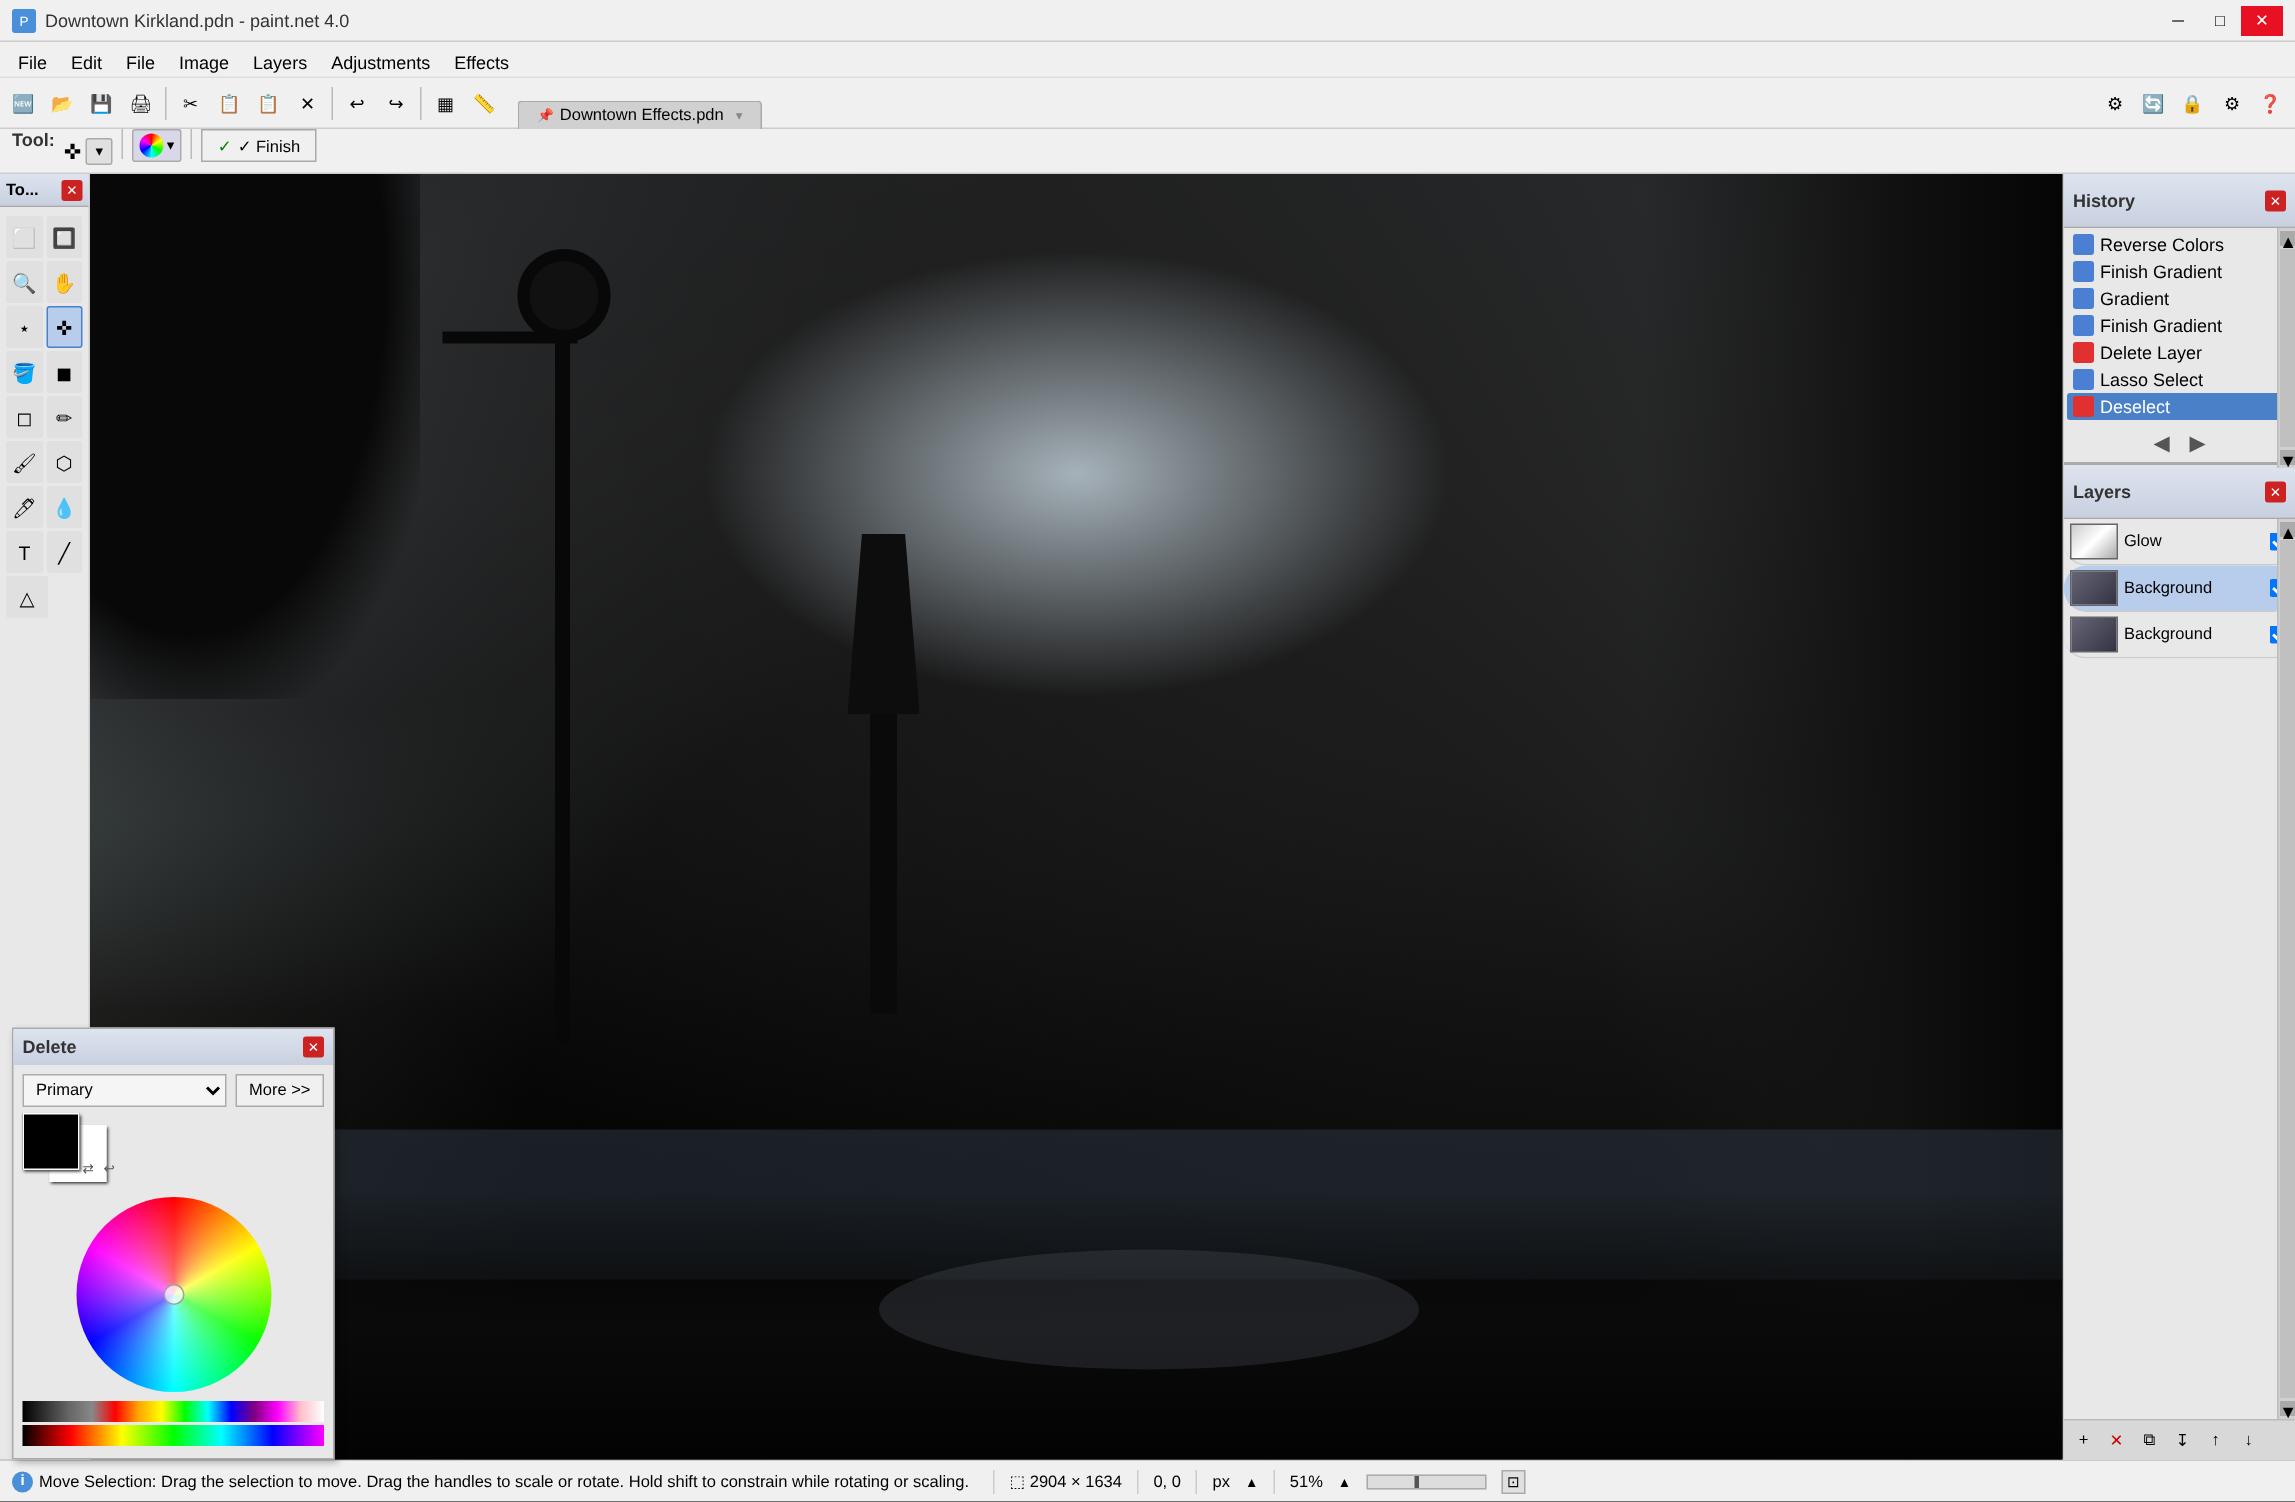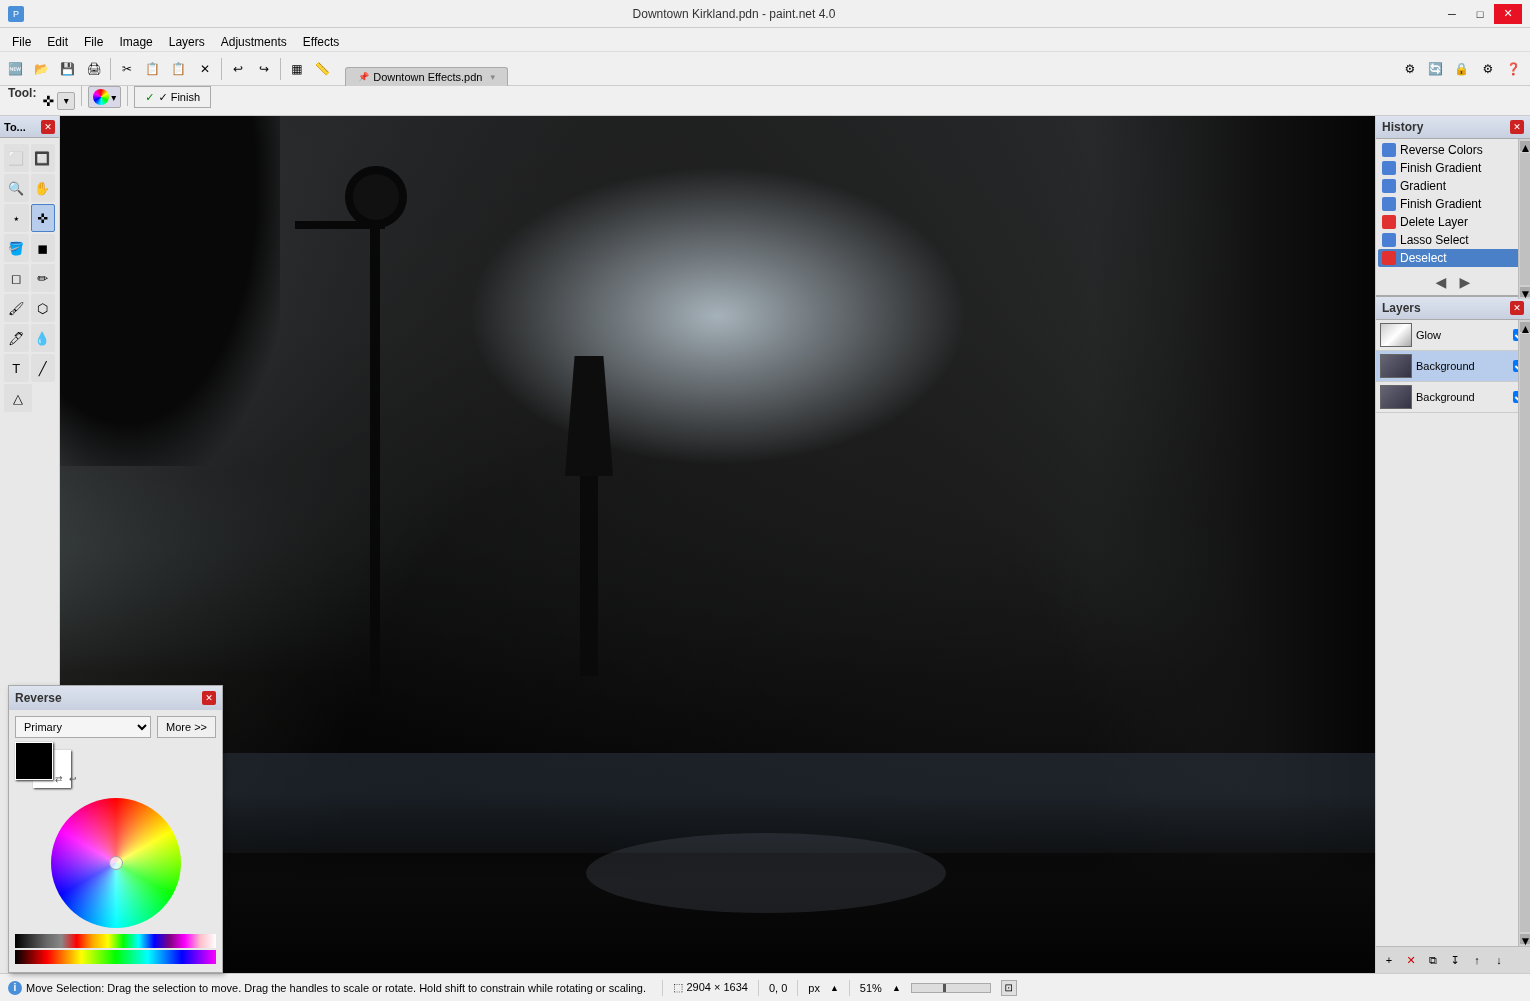--- a/index.html
+++ b/index.html
@@ -1,21 +1,21 @@
 <!DOCTYPE html>
 <html><head>
   <meta charset="utf-8">
   <style>
     * { margin: 0; padding: 0; box-sizing: border-box; }
     body { width: 1530px; height: 1001px; overflow: hidden; background: #333; font-family: 'Segoe UI', Tahoma, sans-serif; font-size: 12px; color: #000; user-select: none; }
 
     
     #titlebar { background: #f0f0f0; height: 28px; display: flex; align-items: center; padding: 0 8px; border-bottom: 1px solid #ccc; }
     #titlebar .app-icon { width: 16px; height: 16px; margin-right: 6px; background: #4a90d9; border-radius: 2px; display: flex; align-items: center; justify-content: center; color: white; font-size: 9px; }
-    #titlebar .title { flex: 1; font-size: 12px; color: #333; text-align: center; }
+    #titlebar .title { flex: 1; font-size: 12px; color: #333; }
     #titlebar .win-btns { display: flex; gap: 0; }
     #titlebar .win-btn { width: 28px; height: 20px; display: flex; align-items: center; justify-content: center; font-size: 11px; cursor: pointer; }
     #titlebar .win-btn.close { background: #e81123; color: white; }
 
     
     #menubar { background: #f0f0f0; height: 24px; display: flex; align-items: flex-end; padding: 0 4px; border-bottom: 1px solid #ddd; }
     .menu-item { padding: 2px 8px; cursor: pointer; border-radius: 2px; }
 
     
     #toolbar { background: #f0f0f0; height: 34px; display: flex; align-items: center; padding: 0 4px; gap: 2px; border-bottom: 1px solid #ccc; }
@@ -33,34 +33,34 @@
     #tools-panel { width: 60px; background: #e8e8e8; border-right: 1px solid #ccc; padding: 4px; display: flex; flex-direction: column; gap: 2px; }
     .tool-row { display: flex; gap: 2px; }
     .tool-btn { width: 28px; height: 28px; display: flex; align-items: center; justify-content: center; cursor: pointer; border: 1px solid transparent; border-radius: 2px; font-size: 13px; background: #e0e0e0; }
     .tool-btn.active { background: #b8ccec; border-color: #4a80c8; }
 
     
     #right-panels { width: 155px; background: #e0e0e0; border-left: 1px solid #ccc; display: flex; flex-direction: column; }
 
     
     #history-panel { background: #e8e8e8; border-bottom: 2px solid #aaa; flex: 0 0 auto; }
-    .panel-header { background: linear-gradient(to bottom, #dde4ef, #c8d0e0); height: 23px; display: flex; align-items: center; padding: 0 6px; border-bottom: 1px solid #aaa; }
+    .panel-header { background: linear-gradient(to bottom, #dde4ef, #c8d0e0); height: 36px; display: flex; align-items: center; padding: 0 6px; border-bottom: 1px solid #aaa; }
     .panel-title { font-size: 12px; font-weight: bold; color: #333; flex: 1; }
     .history-list { padding: 2px; }
     .history-item { display: flex; align-items: center; gap: 4px; padding: 2px 4px; cursor: pointer; border-radius: 2px; }
     .history-item.selected { background: #4a80c8; color: white; }
     .history-icon { width: 14px; height: 14px; border-radius: 2px; flex-shrink: 0; }
     .hist-blue { background: #4a7fd4; }
     .hist-red { background: #e03030; }
     .history-nav { display: flex; justify-content: center; gap: 4px; padding: 3px; }
     .hist-nav-btn { width: 20px; height: 20px; display: flex; align-items: center; justify-content: center; cursor: pointer; font-size: 14px; color: #555; }
 
     
     #layers-panel { flex: 1; background: #e8e8e8; display: flex; flex-direction: column; }
-    .layer-item { display: flex; align-items: center; gap: 4px; padding: 3px 4px; border-bottom: 1px solid #ccc; cursor: pointer; }
+    .layer-item { display: flex; align-items: center; gap: 4px; padding: 3px 4px; border-bottom: 1px solid #ccc; cursor: pointer; border-radius: 15px; }
     .layer-thumb { width: 32px; height: 24px; background: #888; border: 1px solid #666; flex-shrink: 0; }
     .layer-thumb.glow { background: linear-gradient(135deg, #ccc 0%, #fff 50%, #aaa 100%); }
     .layer-thumb.bg { background: linear-gradient(135deg, #667 0%, #334 100%); }
     .layer-name { font-size: 11px; flex: 1; }
     .layer-check { width: 14px; height: 14px; display: flex; align-items: center; justify-content: center; }
     .layers-toolbar { display: flex; align-items: center; padding: 3px; gap: 2px; background: #d8d8d8; border-top: 1px solid #bbb; }
     .layer-tb-btn { width: 20px; height: 20px; display: flex; align-items: center; justify-content: center; cursor: pointer; font-size: 11px; border: 1px solid transparent; border-radius: 2px; }
 
     
     #colors-panel { position: absolute; bottom: 28px; left: 8px; width: 215px; background: #e8e8e8; border: 1px solid #aaa; box-shadow: 2px 2px 5px rgba(0,0,0,0.3); z-index: 10; }
@@ -404,21 +404,21 @@
         <div class="layer-tb-btn" title="Move Down">↓</div>
       </div>
     </div>
 
   </div>
 
 </div>
 
 <div id="colors-panel">
   <div class="colors-header">
-    <span class="panel-title">Reverse</span>
+    <span class="panel-title">Delete</span>
     <div class="panel-close-btn">✕</div>
   </div>
   <div class="color-controls">
     <div class="color-row">
       <select class="color-dropdown">
         <option>Primary</option>
         <option>Secondary</option>
       </select>
       <button class="more-btn">More &gt;&gt;</button>
     </div>

